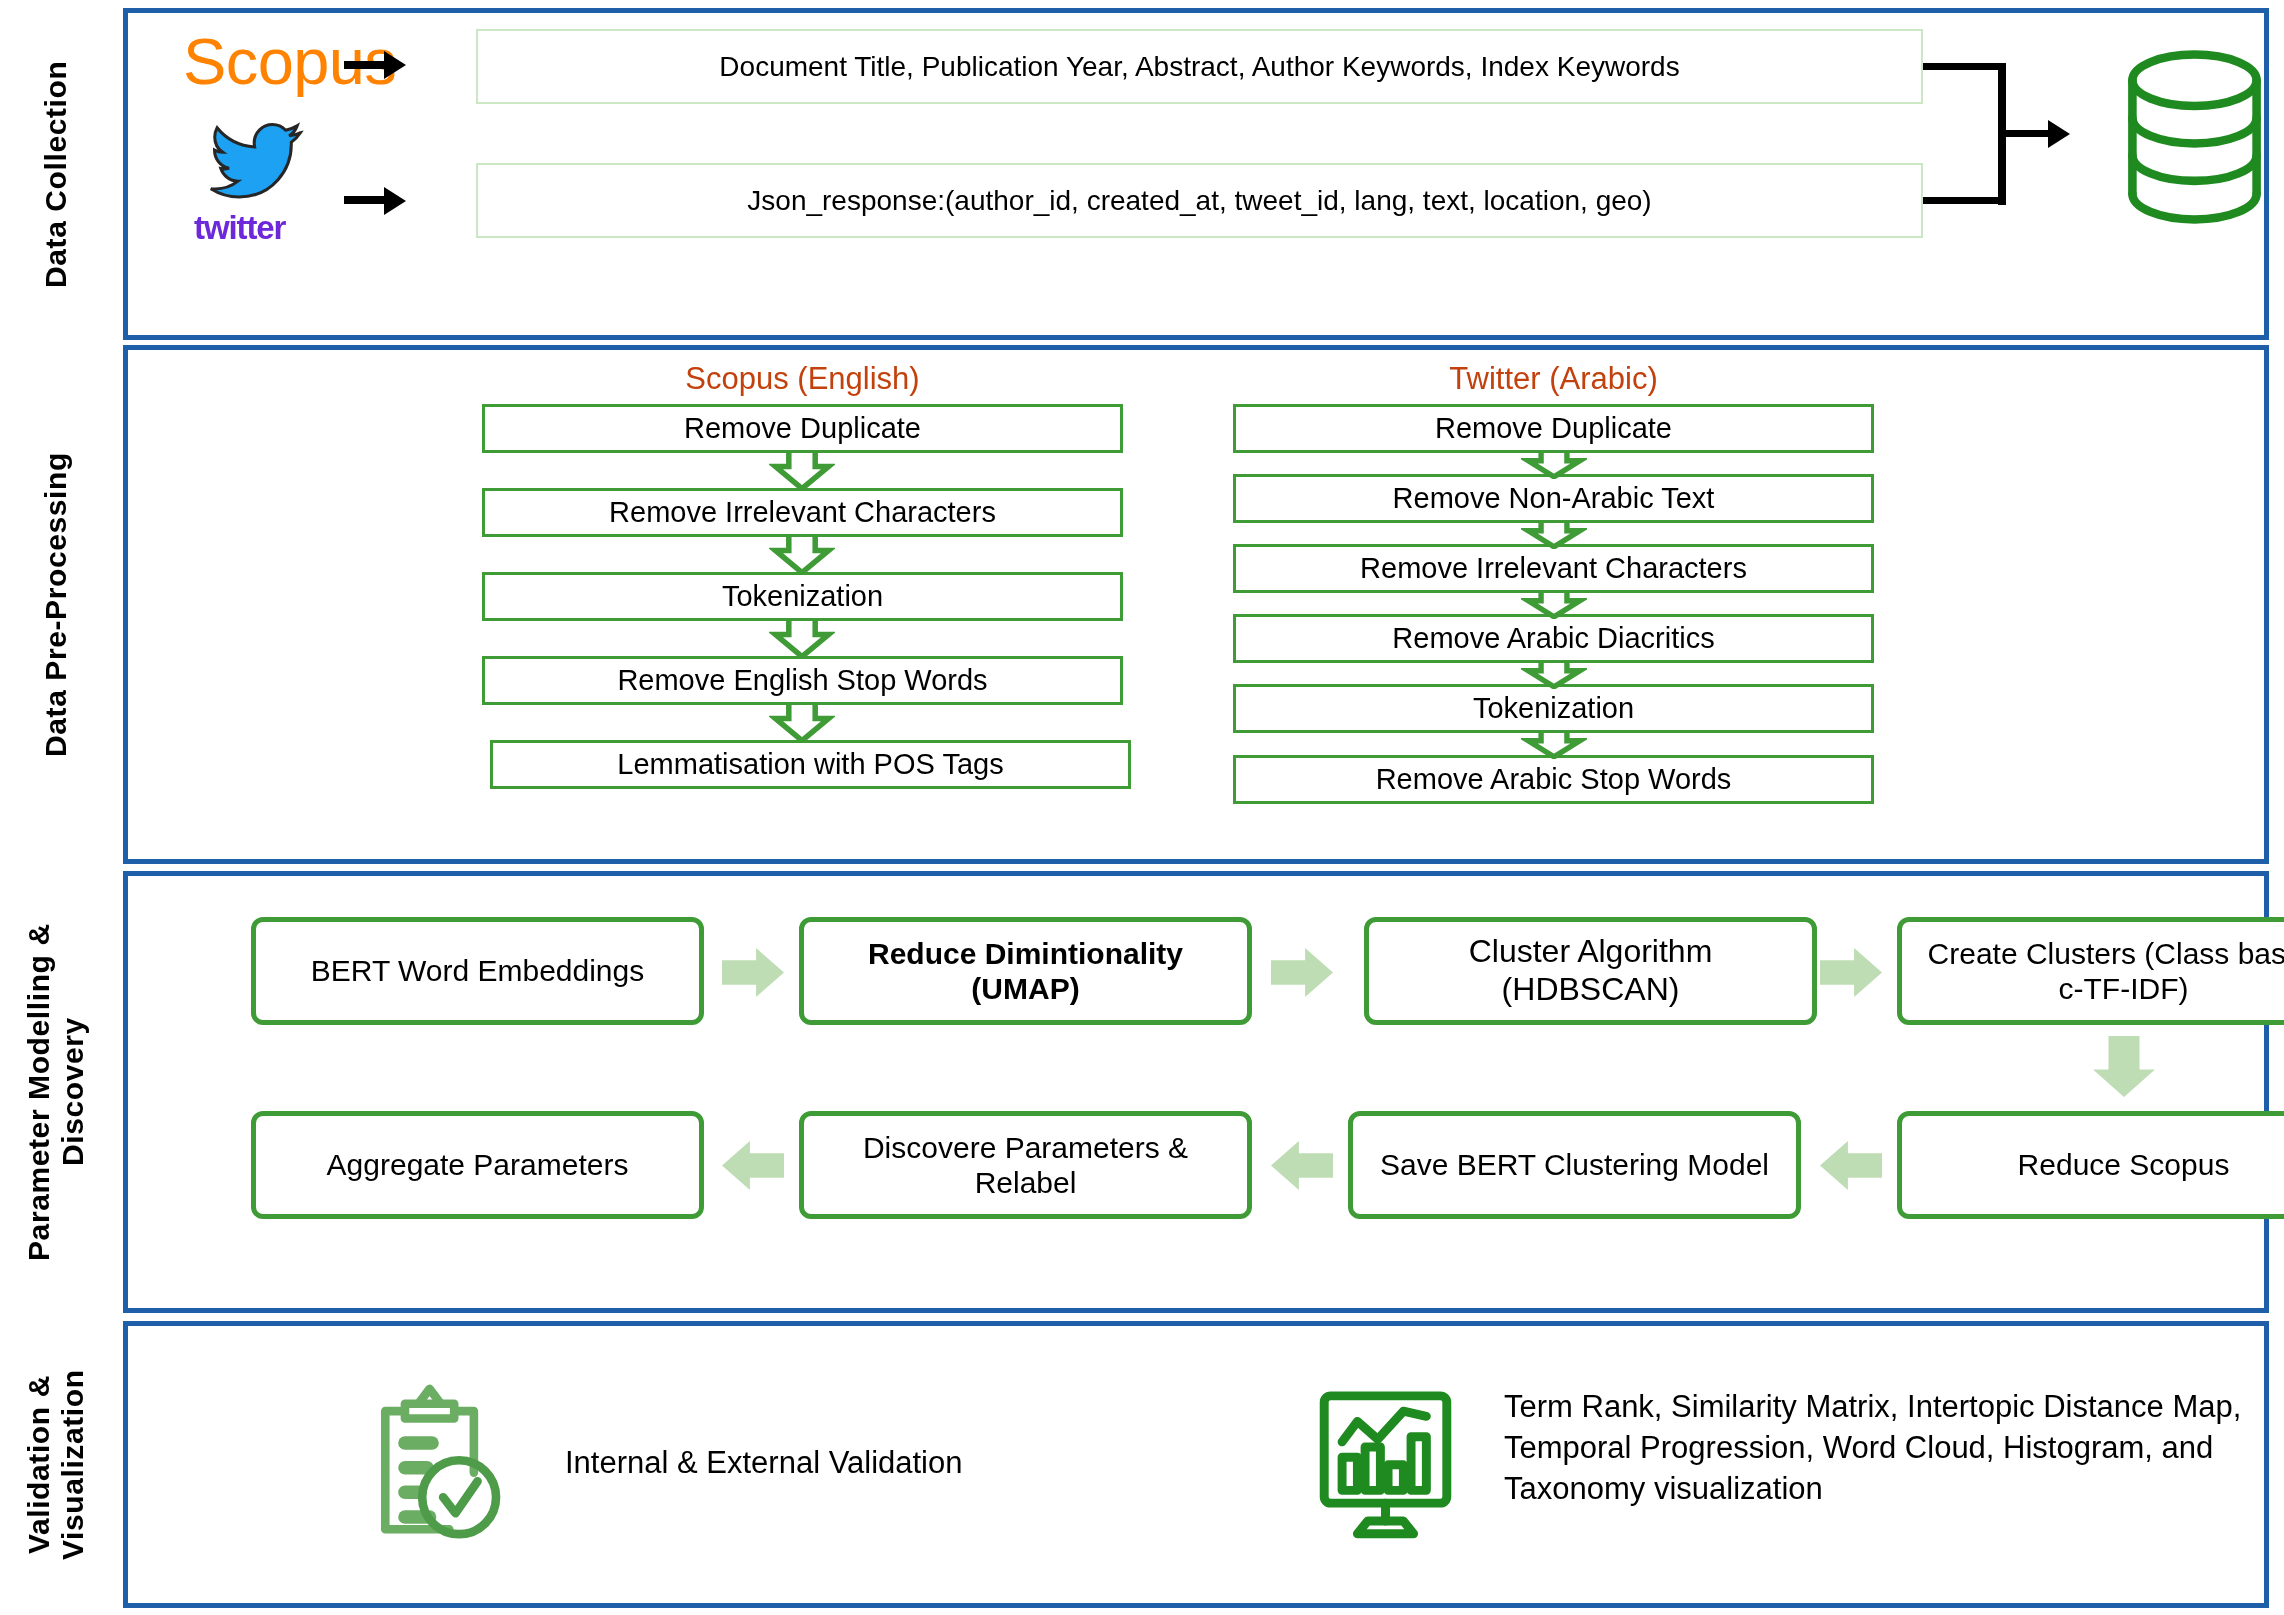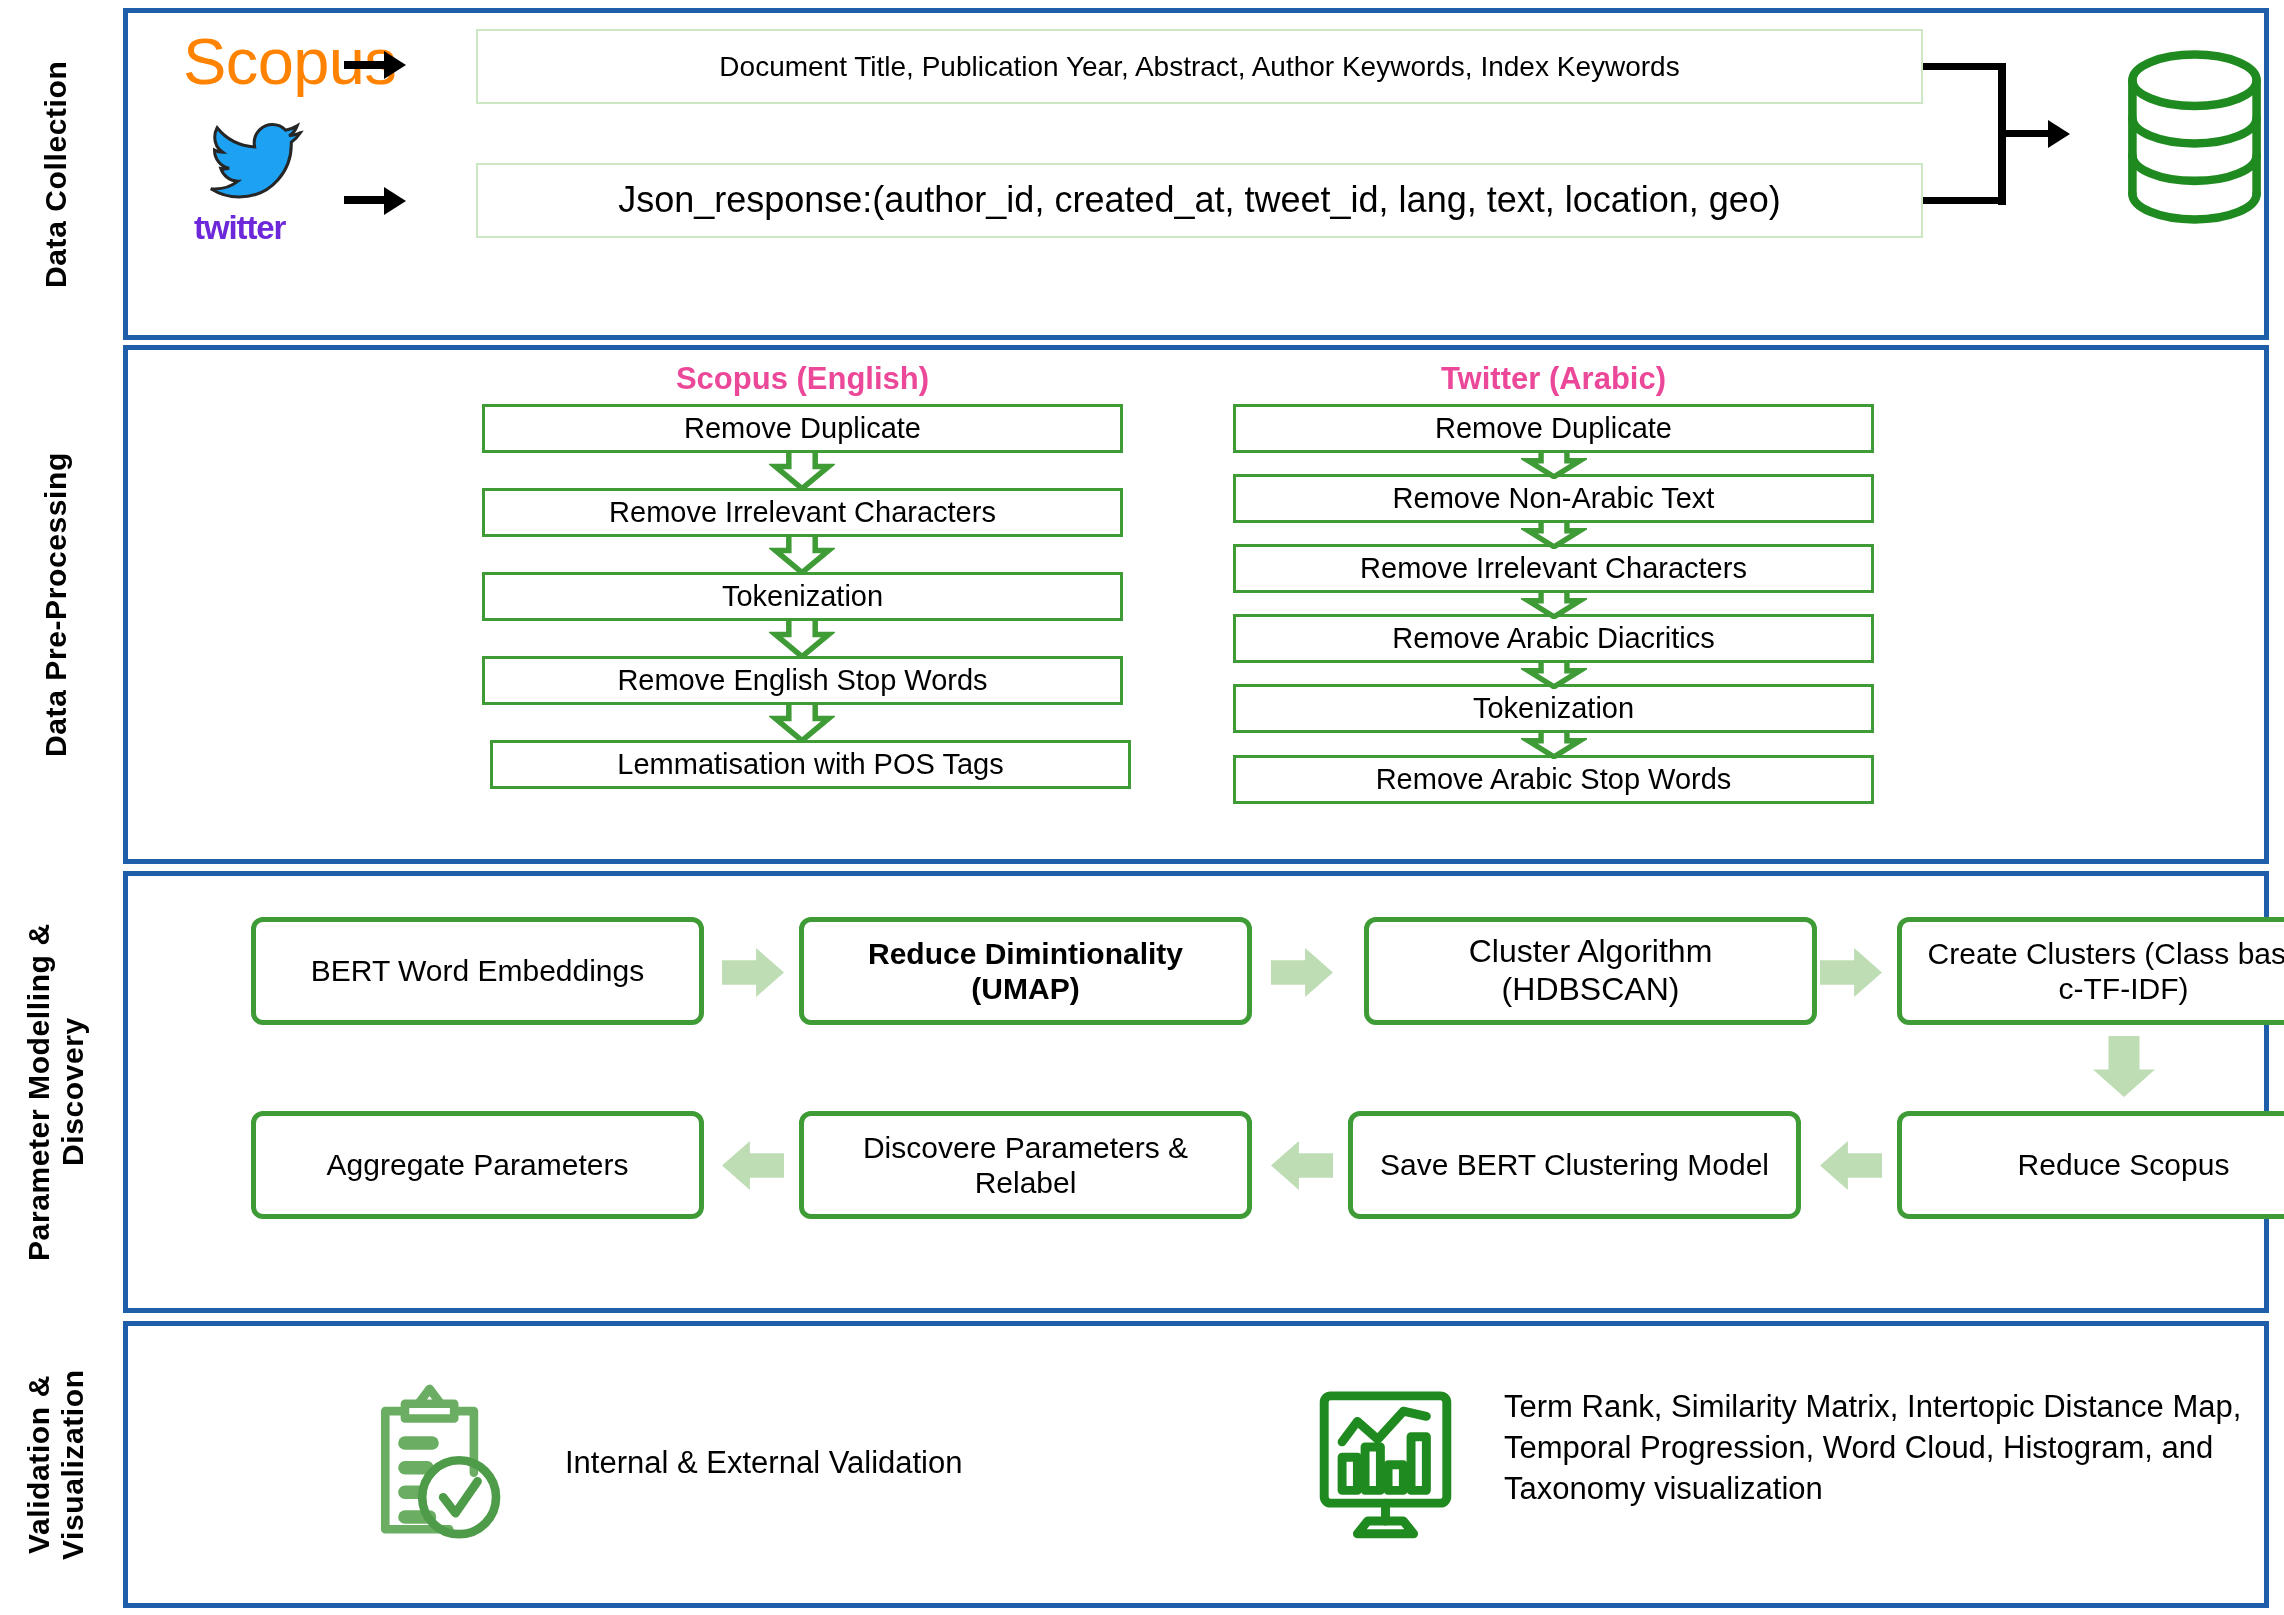--- a/index.html
+++ b/index.html
@@ -69,23 +69,23 @@
   .blackline{position:absolute;background:#000;}
   .blackhead{
     position:absolute;width:0;height:0;
     border-top:14.4px solid transparent;
     border-bottom:14.4px solid transparent;
     border-left:22px solid #000;
   }
 
   .colhead{
     position:absolute;
-    font-weight:bold;
+    font-weight:normal;
     text-align:center;
-    color:#ec4899;
+    color:#c2410c;
   }
 
   .plaintext{position:absolute;color:#000;}
 
   .scopus-logo{
     position:absolute;
     color:#FF8200;
     font-weight:400;
     letter-spacing:-0.6px;
   }
@@ -132,21 +132,21 @@
     <div class="blackline" style="left:216px;top:48px;width:42px;height:8.8px;"></div>
     <div class="blackhead" style="left:256px;top:38px;"></div>
 
     <div class="blackline" style="left:216px;top:183px;width:42px;height:8.8px;"></div>
     <div class="blackhead" style="left:256px;top:174px;"></div>
 
     <div class="gbox light" style="left:348px;top:16.6px;width:1447px;height:75px;font-size:28px;">
       <span>Document Title, Publication Year, Abstract, Author Keywords, Index Keywords</span>
     </div>
 
-    <div class="gbox light" style="left:348px;top:150px;width:1447px;height:75px;font-size:36px;">
+    <div class="gbox light" style="left:348px;top:150px;width:1447px;height:75px;font-size:28px;">
       <span>Json_response:(author_id, created_at, tweet_id, lang, text, location, geo)</span>
     </div>
 
     <div class="blackline" style="left:1795px;top:50px;width:83px;height:7.7px;"></div>
     <div class="blackline" style="left:1795px;top:184px;width:83px;height:7.7px;"></div>
     <div class="blackline" style="left:1870px;top:50px;width:7.7px;height:142px;"></div>
     <div class="blackline" style="left:1870px;top:117px;width:55px;height:7.7px;"></div>
     <div class="blackhead" style="left:1920px;top:107px;"></div>
 
     <div style="position:absolute;left:1978px;top:33px;width:177px;height:182px;">

